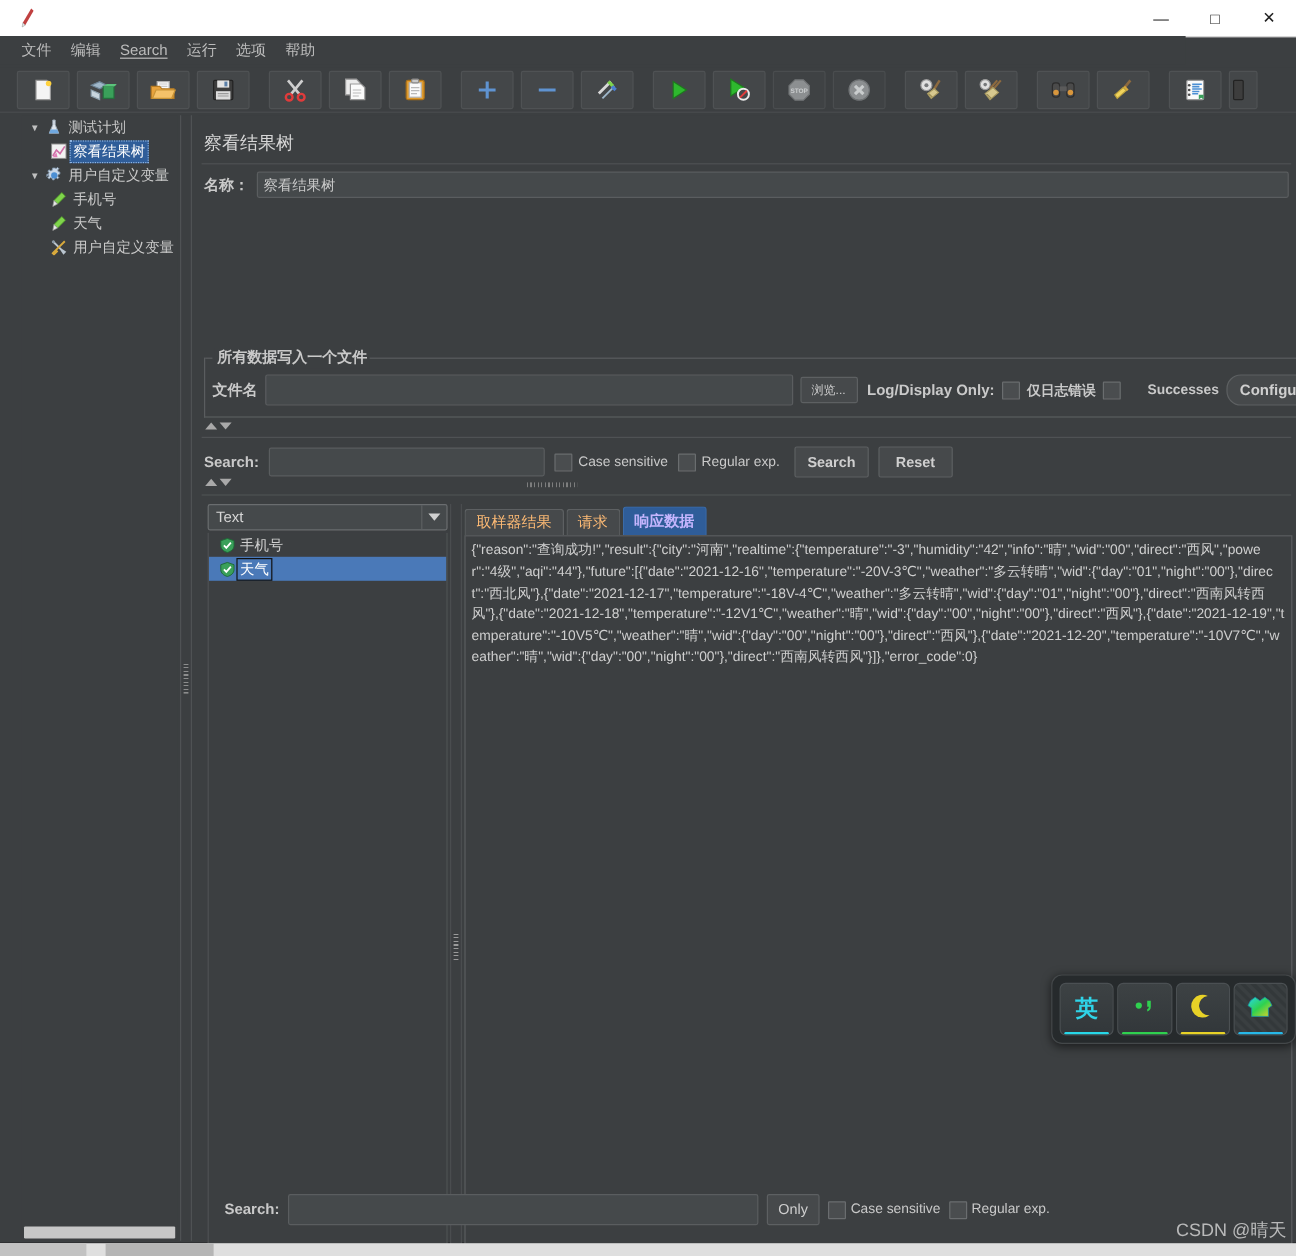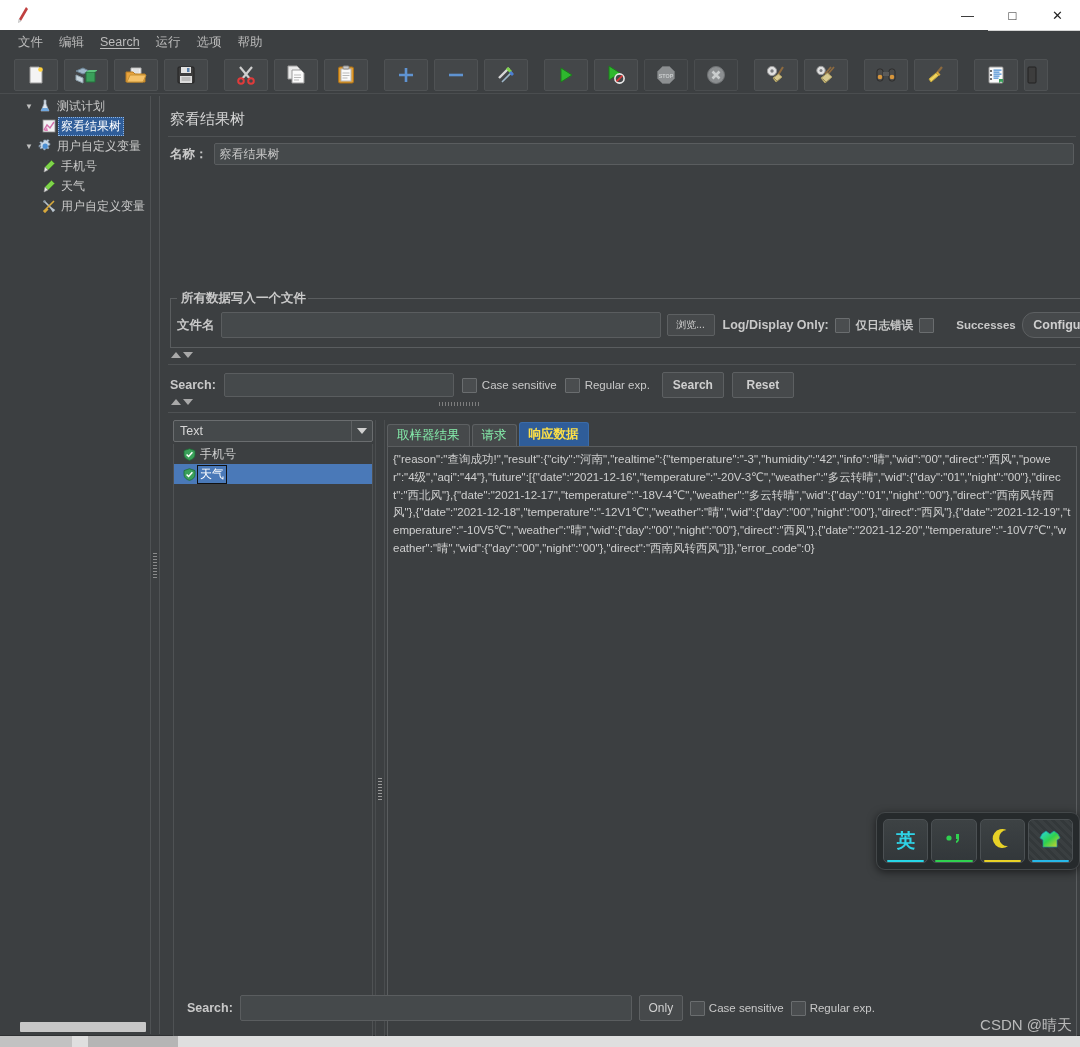--- a/index.html
+++ b/index.html
@@ -277,24 +277,24 @@
 
   
   .tabs {
     position: absolute; left: 222px; top: 326px; display: flex; align-items: flex-end; gap: 2px;
   }
   .tab {
     height: 22px; padding: 0 9px; box-sizing: border-box;
     background: #46494b; border: 1px solid #5d6062; border-bottom: none;
     border-radius: 3px 3px 0 0;
     display: flex; align-items: center;
-    font-size: 12.5px; color: #86efac; white-space: nowrap;
+    font-size: 12.5px; color: #fdba74; white-space: nowrap;
   }
   .tab.active {
-    background: #2f5d99; color: #fde047; font-weight: bold;
+    background: #2f5d99; color: #c4b5fd; font-weight: bold;
     border-color: #3a6ba8;
     height: 24px;
   }
 
   
   .resp-area {
     position: absolute; left: 222px; top: 350px; width: 690px; height: 637px;
     background: #3c3f41; border: 1px solid #5a5d5f;
     box-sizing: border-box; padding: 4px 4px 4px 5px;
     overflow: hidden;

